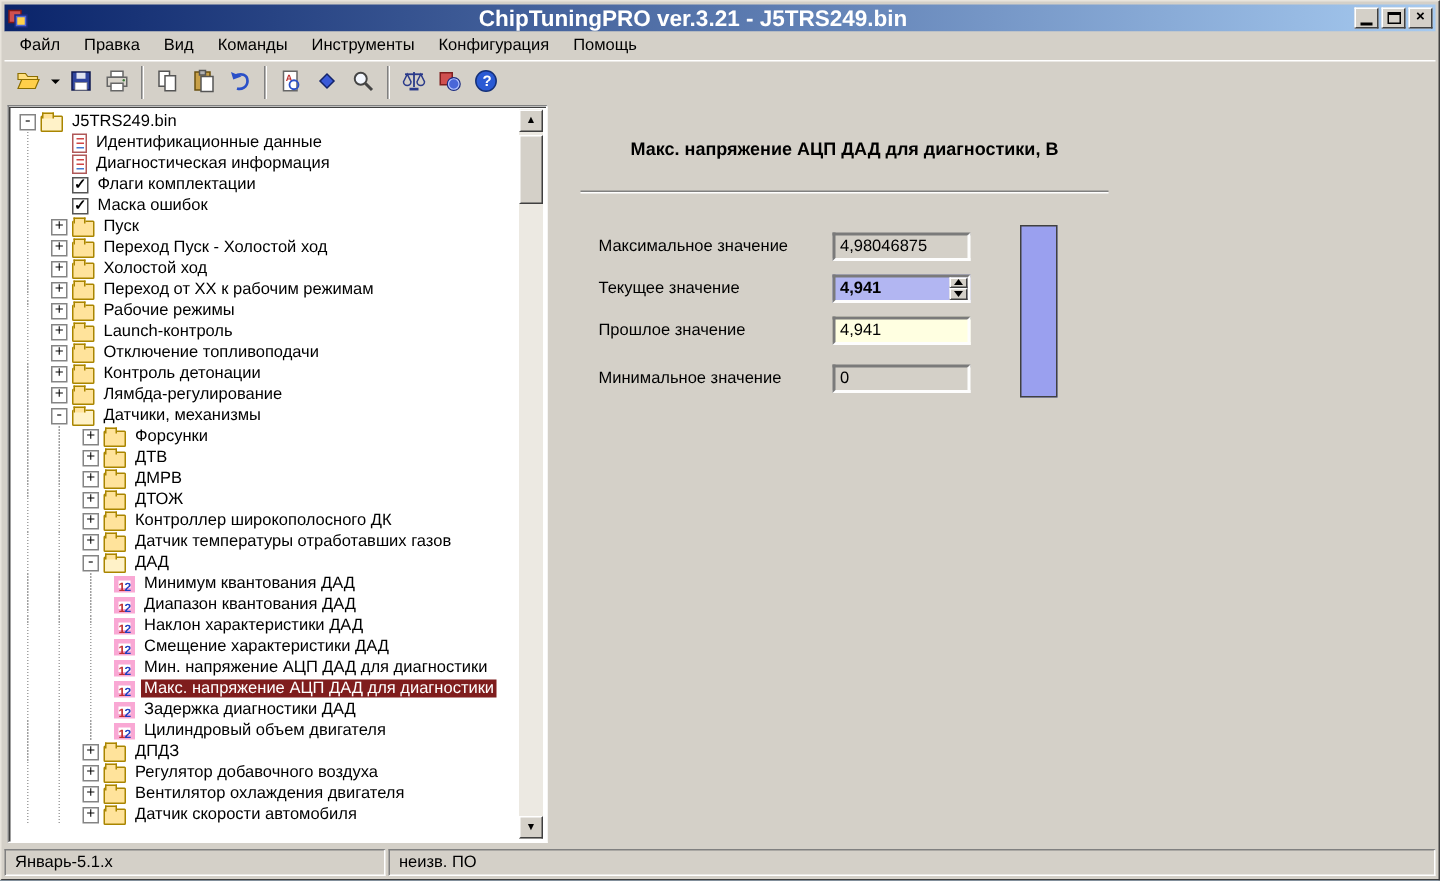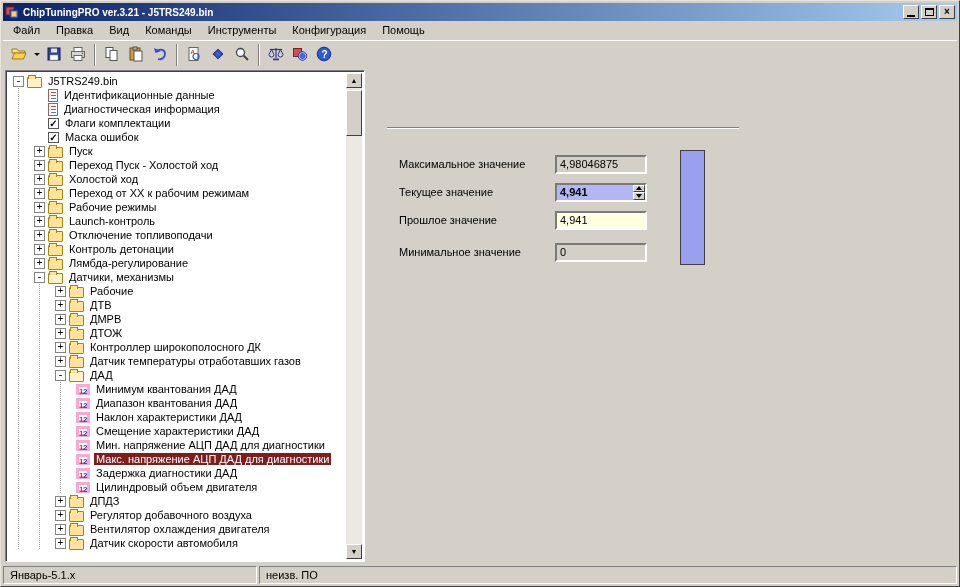--- a/index.html
+++ b/index.html
@@ -7,22 +7,22 @@
   body { font-family:"Liberation Sans", sans-serif; font-size:11px; background:#3a6ea5; }
 
   .window { width:960px; height:587px; background:#d4d0c8; padding:2px;
     border:1px solid; border-color:#e8e4dc #404040 #404040 #e8e4dc;
     display:flex; flex-direction:column; }
 
   
   .titlebar { flex:0 0 18px; background:linear-gradient(90deg,#0a246a,#a6caf0);
     display:flex; align-items:center; padding:0 2px; }
   .app-icon { width:14px; height:14px; flex:none; }
-  .titlebar .title { flex:1; color:#fff; font-weight:bold; font-size:10px; margin-left:4px;
-    white-space:nowrap; overflow:hidden; }
+  .titlebar .title { flex:1; color:#fff; font-weight:bold; font-size:15px; margin-left:4px;
+    white-space:nowrap; overflow:hidden;text-align:center; }
   .tb-btn { width:16px; height:14px; background:#d4d0c8; margin-left:2px; flex:none;
     border:1px solid; border-color:#fff #404040 #404040 #fff;
     display:flex; align-items:center; justify-content:center; font-size:10px; line-height:10px;
     font-weight:bold; color:#000; cursor:default; }
   .glyph-min { display:block; width:8px; height:2px; background:#000; margin-top:7px; }
   .glyph-max { display:block; width:9px; height:8px; border:1px solid #000; border-top-width:2px; }
 
   
   .menubar { flex:0 0 19px; display:flex; align-items:center; padding-left:2px; background:#d4d0c8; }
   .menu-item { padding:2px 8px 3px 8px; color:#000; cursor:default; }
@@ -328,21 +328,21 @@
             <span class="ind"></span>
             <span class="exp">-</span>
             <span class="ticon icon-folder-open"></span>
             <span class="tlabel">Датчики, механизмы</span>
           </div>
           <div class="trow">
             <span class="ind"></span>
             <span class="ind"></span>
             <span class="exp">+</span>
             <span class="ticon icon-folder"></span>
-            <span class="tlabel">Рабочие</span>
+            <span class="tlabel">Форсунки</span>
           </div>
           <div class="trow">
             <span class="ind"></span>
             <span class="ind"></span>
             <span class="exp">+</span>
             <span class="ticon icon-folder"></span>
             <span class="tlabel">ДТВ</span>
           </div>
           <div class="trow">
             <span class="ind"></span>
@@ -469,20 +469,21 @@
             <span>▲</span>
           </div>
         <div class="scroll-thumb"></div>
         <div class="scroll-btn down">
             <span>▼</span>
           </div>
       </div>
     </div>
 
     <div class="content">
+      <div class="panel-title">Макс. напряжение АЦП ДАД для диагностики, В</div>
       <div class="panel-sep"></div>
       <div class="fields">
           <div class="frow" style="top: 0px;">
             <span class="flabel">Максимальное значение</span>
             <span class="input-wrap"><input class="field-input readonly" readonly="readonly" value="4,98046875" style=""></span>
           </div>
           <div class="frow" style="top: 28px;">
             <span class="flabel">Текущее значение</span>
             <span class="input-wrap"><input class="field-input current" readonly="readonly" value="4,941" style=""><span class="spin">
                 <span class="su"></span>

